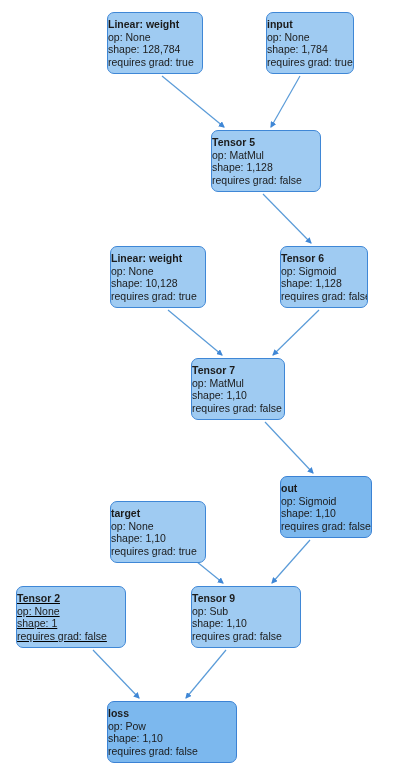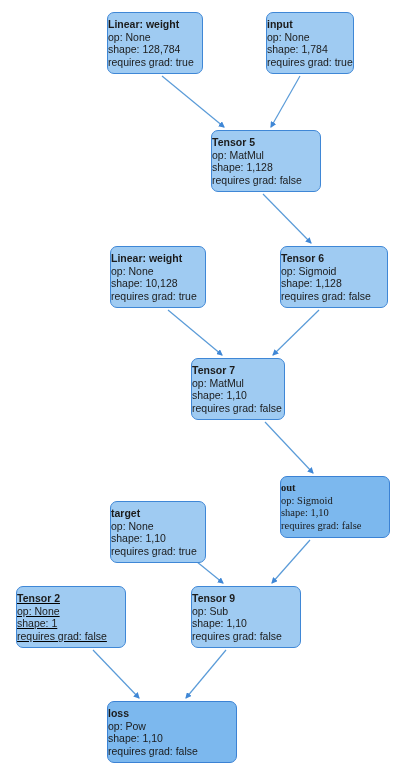--- a/index.html
+++ b/index.html
@@ -98,39 +98,39 @@
         <div class="node-line">op: MatMul</div>
         <div class="node-line">shape: 1,128</div>
         <div class="node-line">requires grad: false</div>
       </div>
       <div class="node" style="left: 110px; top: 246px; width: 96px; height: 62px;">
         <div class="node-title">Linear: weight</div>
         <div class="node-line">op: None</div>
         <div class="node-line">shape: 10,128</div>
         <div class="node-line">requires grad: true</div>
       </div>
-      <div class="node" style="left: 280px; top: 246px; width: 108px; height: 62px;">
+      <div class="node" style="left: 280px; top: 246px; width: 88px; height: 62px;">
         <div class="node-title">Tensor 6</div>
         <div class="node-line">op: Sigmoid</div>
         <div class="node-line">shape: 1,128</div>
         <div class="node-line">requires grad: false</div>
       </div>
       <div class="node" style="left: 191px; top: 358px; width: 94px; height: 62px;">
         <div class="node-title">Tensor 7</div>
         <div class="node-line">op: MatMul</div>
         <div class="node-line">shape: 1,10</div>
         <div class="node-line">requires grad: false</div>
       </div>
       <div class="node" style="left: 110px; top: 476px; width: 96px; height: 62px; margin-top: 25px;">
         <div class="node-title">target</div>
         <div class="node-line">op: None</div>
         <div class="node-line">shape: 1,10</div>
         <div class="node-line">requires grad: true</div>
       </div>
-      <div class="node accent" style="left: 280px; top: 476px; width: 110px; height: 62px; font-family: Liberation Serif, serif;">
+      <div class="node accent" style="left: 280px; top: 476px; width: 92px; height: 62px;">
         <div class="node-title">out</div>
         <div class="node-line">op: Sigmoid</div>
         <div class="node-line">shape: 1,10</div>
         <div class="node-line">requires grad: false</div>
       </div>
       <div class="node" style="left: 16px; top: 586px; width: 110px; height: 62px; text-decoration: underline;">
         <div class="node-title">Tensor 2</div>
         <div class="node-line">op: None</div>
         <div class="node-line">shape: 1</div>
         <div class="node-line">requires grad: false</div>

